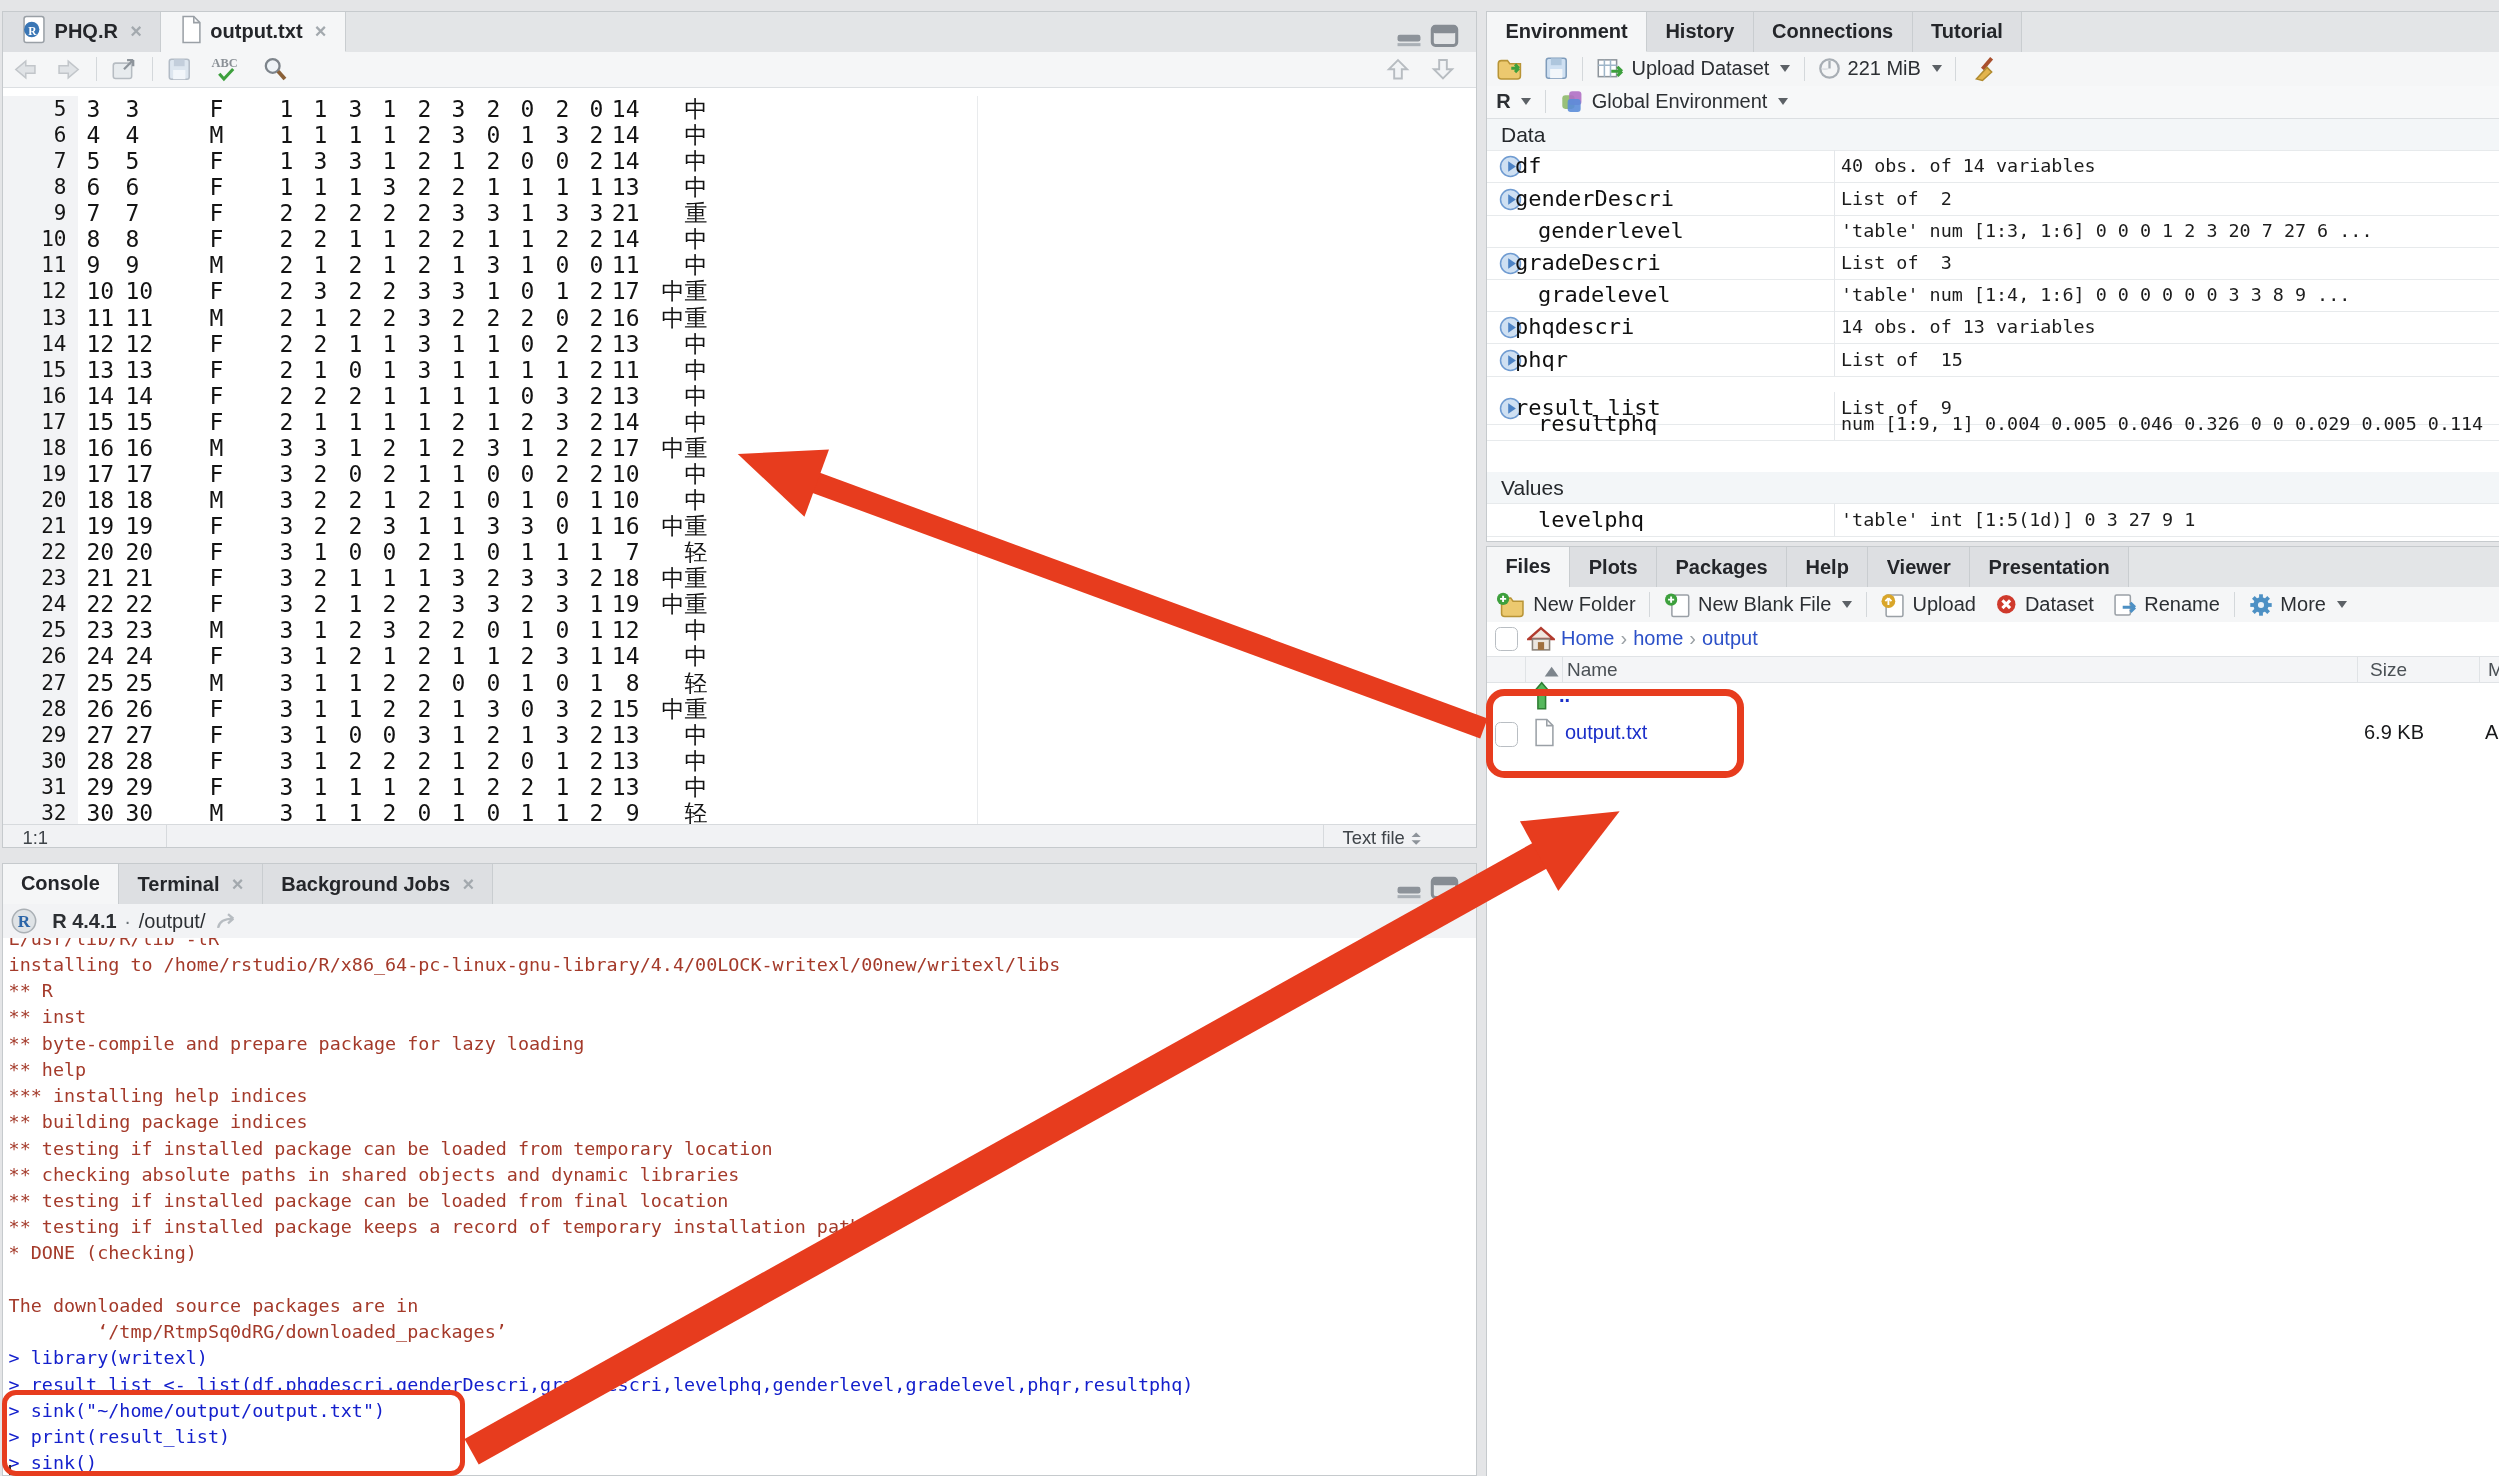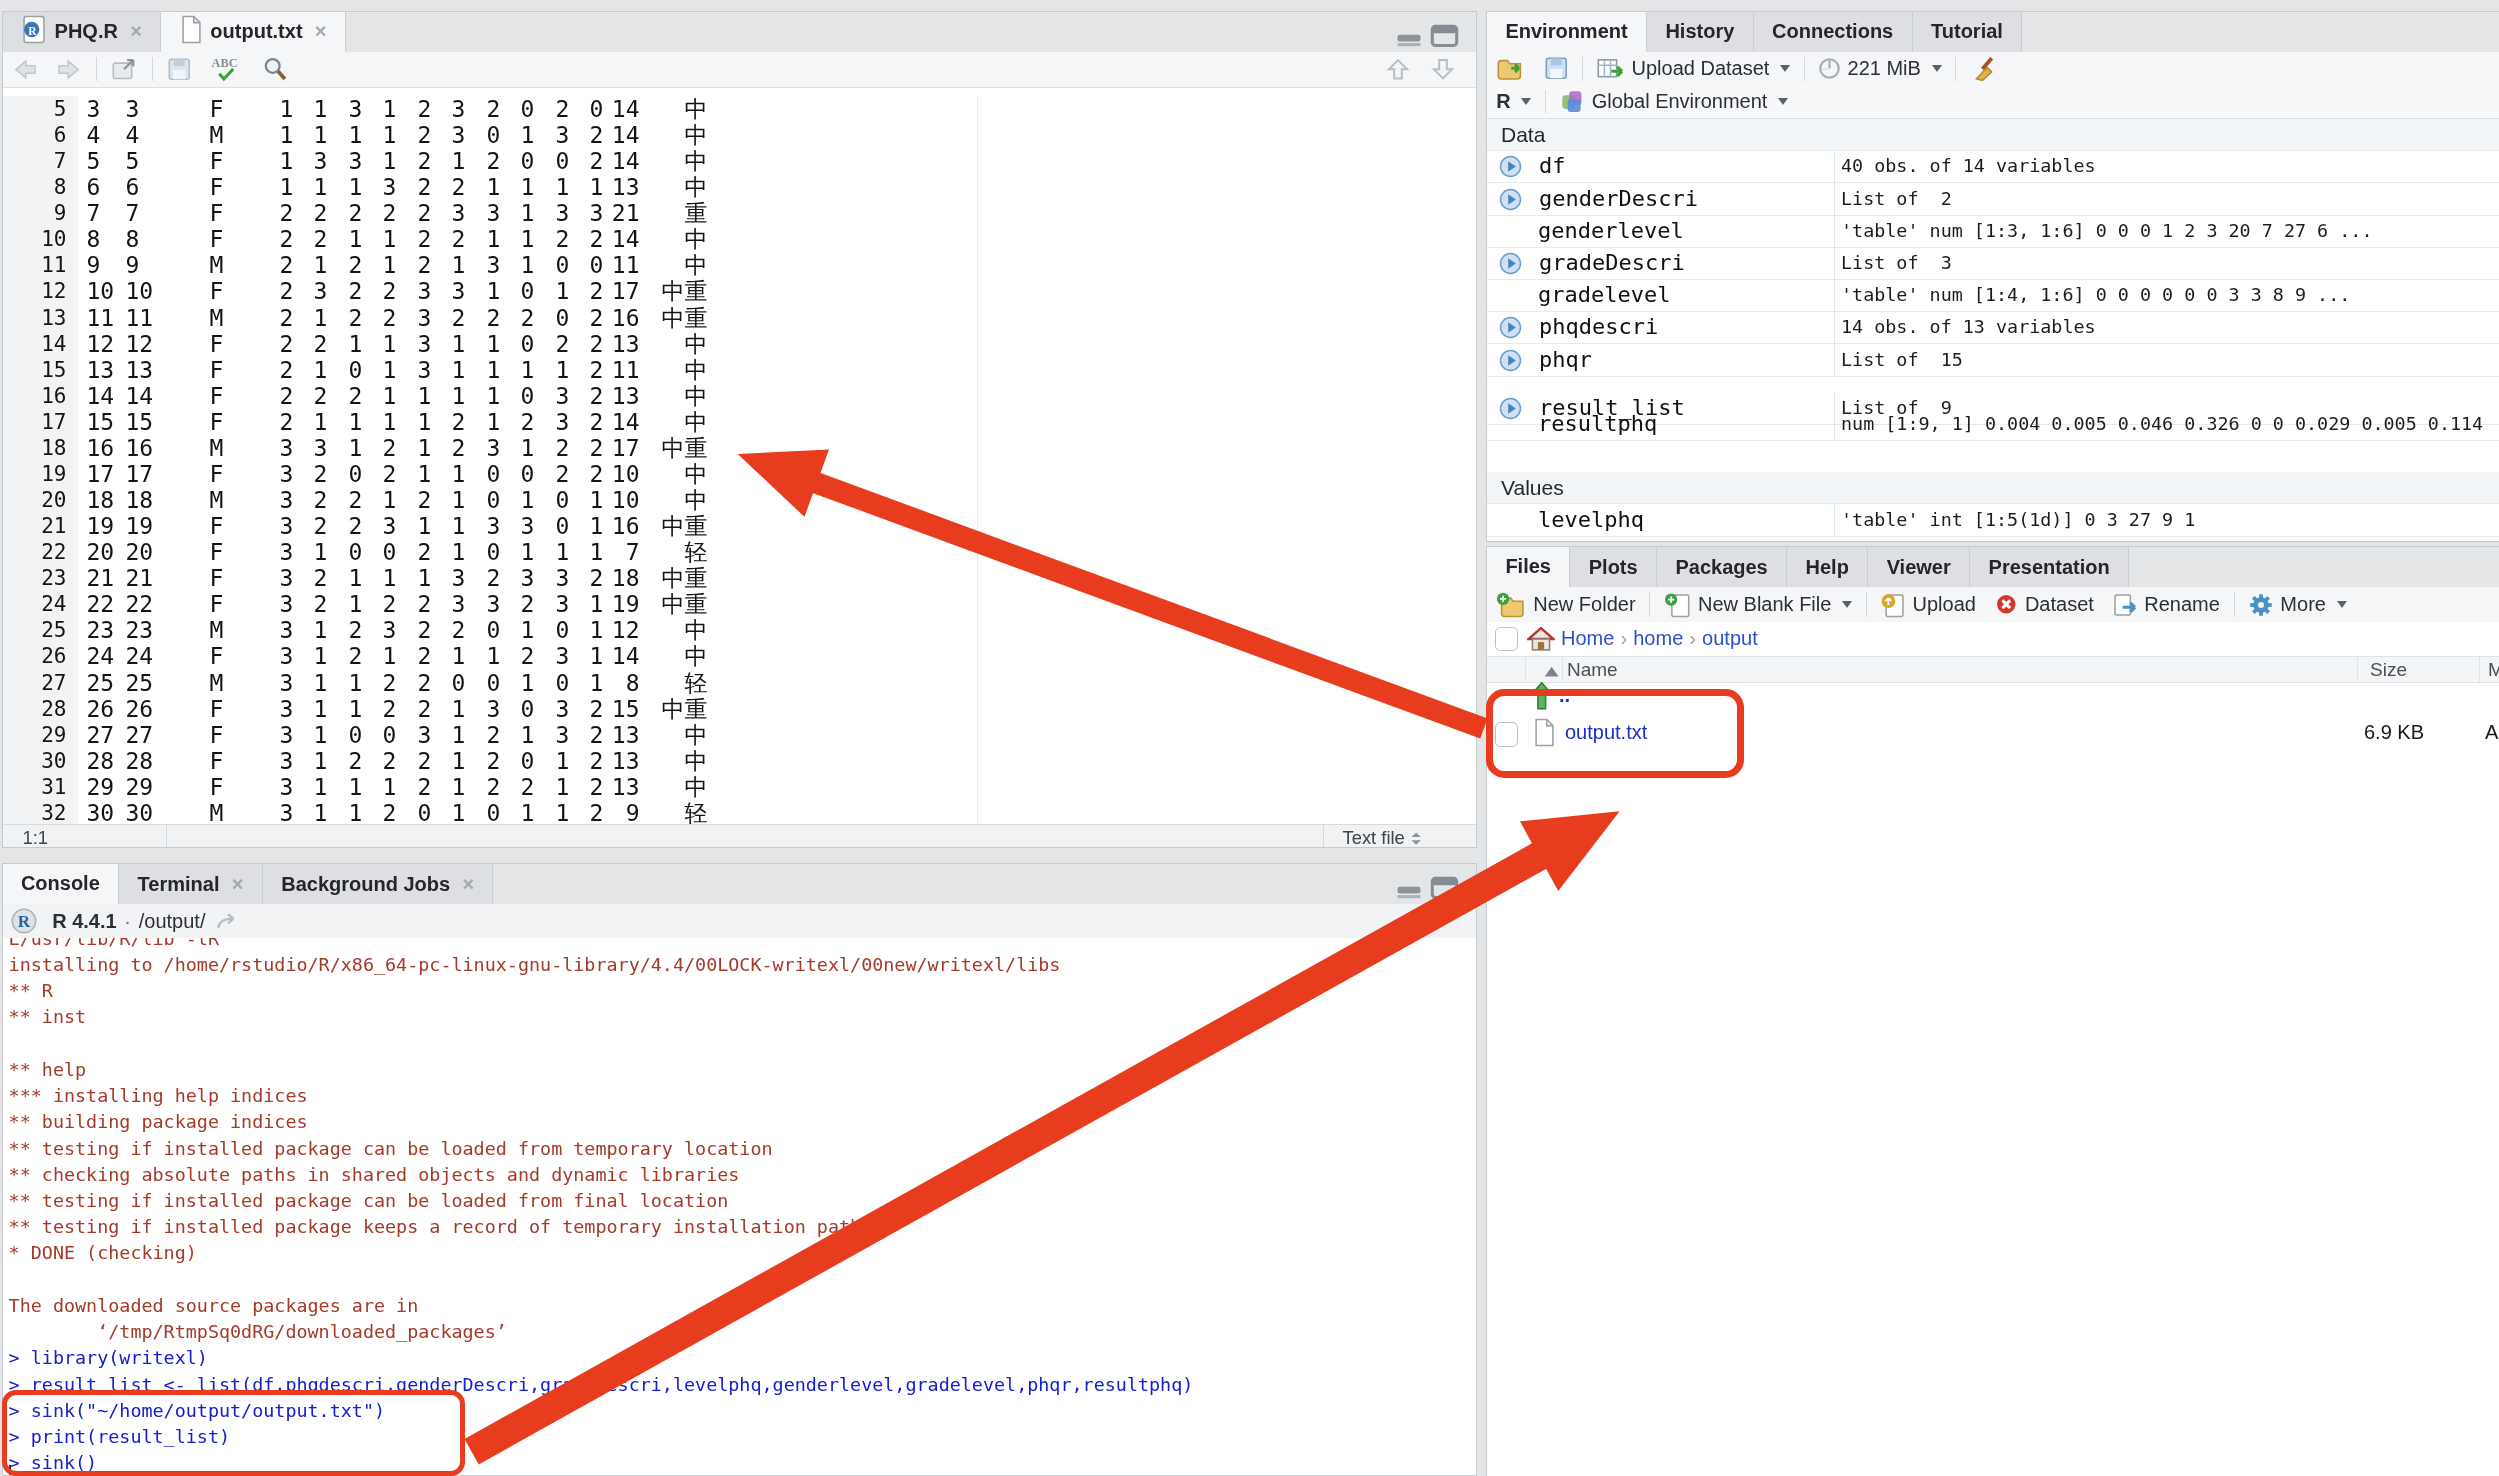--- a/index.html
+++ b/index.html
@@ -31,21 +31,21 @@
   #ed-status{position:absolute;left:0;bottom:0;height:21.5px;width:100%;background:#f1f2f4;
              border-top:0.8px solid #d7dadd;font-size:18.4px;color:#3f4449;}
   
   #console-body{position:absolute;left:0;top:74px;right:0;bottom:0;overflow:hidden;background:#fff;}
   .con-line{position:absolute;left:6.1px;white-space:pre;font-size:18.4px;line-height:26px;}
   .con-red{color:#a43a2a;}
   .con-blue{color:#1420cc;}
   
   .env-row{position:absolute;left:0;width:100%;height:32px;border-bottom:0.8px solid #e7eaec;font-size:18.4px;}
   .env-section{background:#f3f6f8;color:#25282c;font-size:21px;padding-left:14px;line-height:31px;}
-  .env-name{position:absolute;left:52px;top:0;line-height:32px;font-size:22px;color:#101010;white-space:pre;}
+  .env-name{position:absolute;left:28px;top:0;line-height:32px;font-size:22px;color:#101010;white-space:pre;}
   .env-name.plain{left:51px;}
   .env-val{position:absolute;left:354px;top:0;line-height:32px;color:#1c1c1c;white-space:pre;}
   .env-divider{position:absolute;top:0;bottom:0;left:347px;width:0.8px;background:#e4e7ea;}
   
   .crumb{color:#2c50c8;}
   .chev{color:#9aa0a5;padding:0 6.1px;}
   .link{color:#1b2fc9;}
   .fhead{position:absolute;left:0;right:0;height:24.5px;background:#f4f5f7;border-top:0.8px solid #e0e3e6;
          border-bottom:0.8px solid #e0e3e6;font-size:19px;color:#4a5055;}
   .checkbox{width:23px;height:24.5px;border:1.5px solid #b9bec3;border-radius:5.4px;background:#fff;box-sizing:border-box;}
@@ -710,20 +710,21 @@
         <svg width="23" height="20" viewBox="0 0 30 26">
             <path d="M4 22 Q6 10 24 10 M24 10 l-7 -6 M24 10 l-7 6" stroke="#b7bcc1" stroke-width="3" fill="none"></path>
           </svg>
       </span>
     </div>
     <div id="console-body" class="mono">
         <div class="con-line con-red" style="top: -12.3px;">L/usr/lib/R/lib -lR</div>
         <div class="con-line con-red" style="top: 14px;">installing to /home/rstudio/R/x86_64-pc-linux-gnu-library/4.4/00LOCK-writexl/00new/writexl/libs</div>
         <div class="con-line con-red" style="top: 40px;">** R</div>
         <div class="con-line con-red" style="top: 66px;">** inst</div>
+        <div class="con-line con-red" style="top: 93px;">** byte-compile and prepare package for lazy loading</div>
         <div class="con-line con-red" style="top: 119px;">** help</div>
         <div class="con-line con-red" style="top: 145px;">*** installing help indices</div>
         <div class="con-line con-red" style="top: 171px;">** building package indices</div>
         <div class="con-line con-red" style="top: 198px;">** testing if installed package can be loaded from temporary location</div>
         <div class="con-line con-red" style="top: 224px;">** checking absolute paths in shared objects and dynamic libraries</div>
         <div class="con-line con-red" style="top: 250px;">** testing if installed package can be loaded from final location</div>
         <div class="con-line con-red" style="top: 276px;">** testing if installed package keeps a record of temporary installation path</div>
         <div class="con-line con-red" style="top: 302px;">* DONE (checking)</div>
         <div class="con-line con-red" style="top: 329px;"></div>
         <div class="con-line con-red" style="top: 355px;">The downloaded source packages are in</div>

